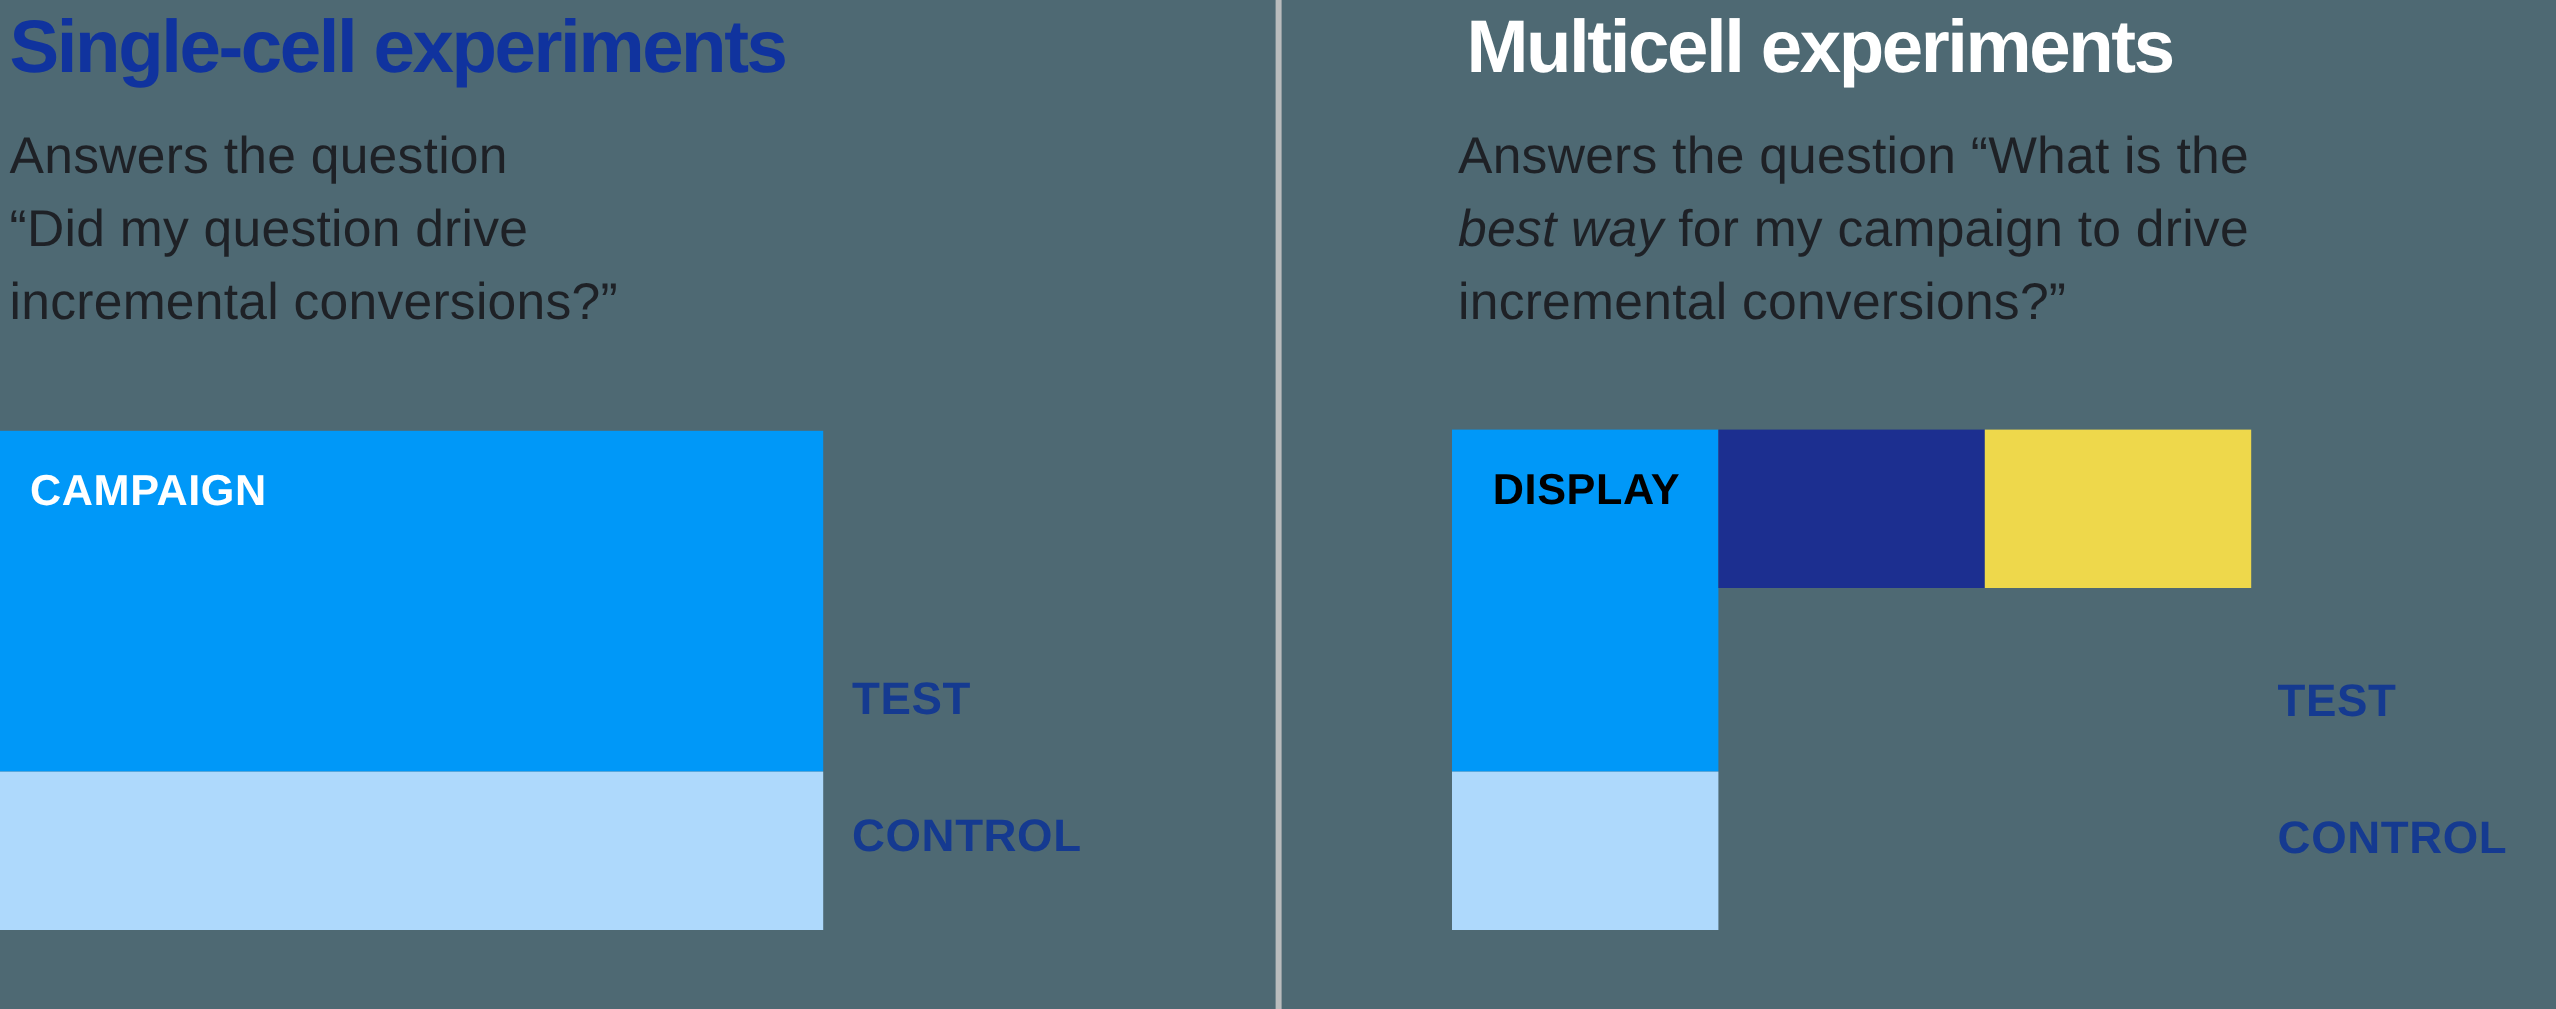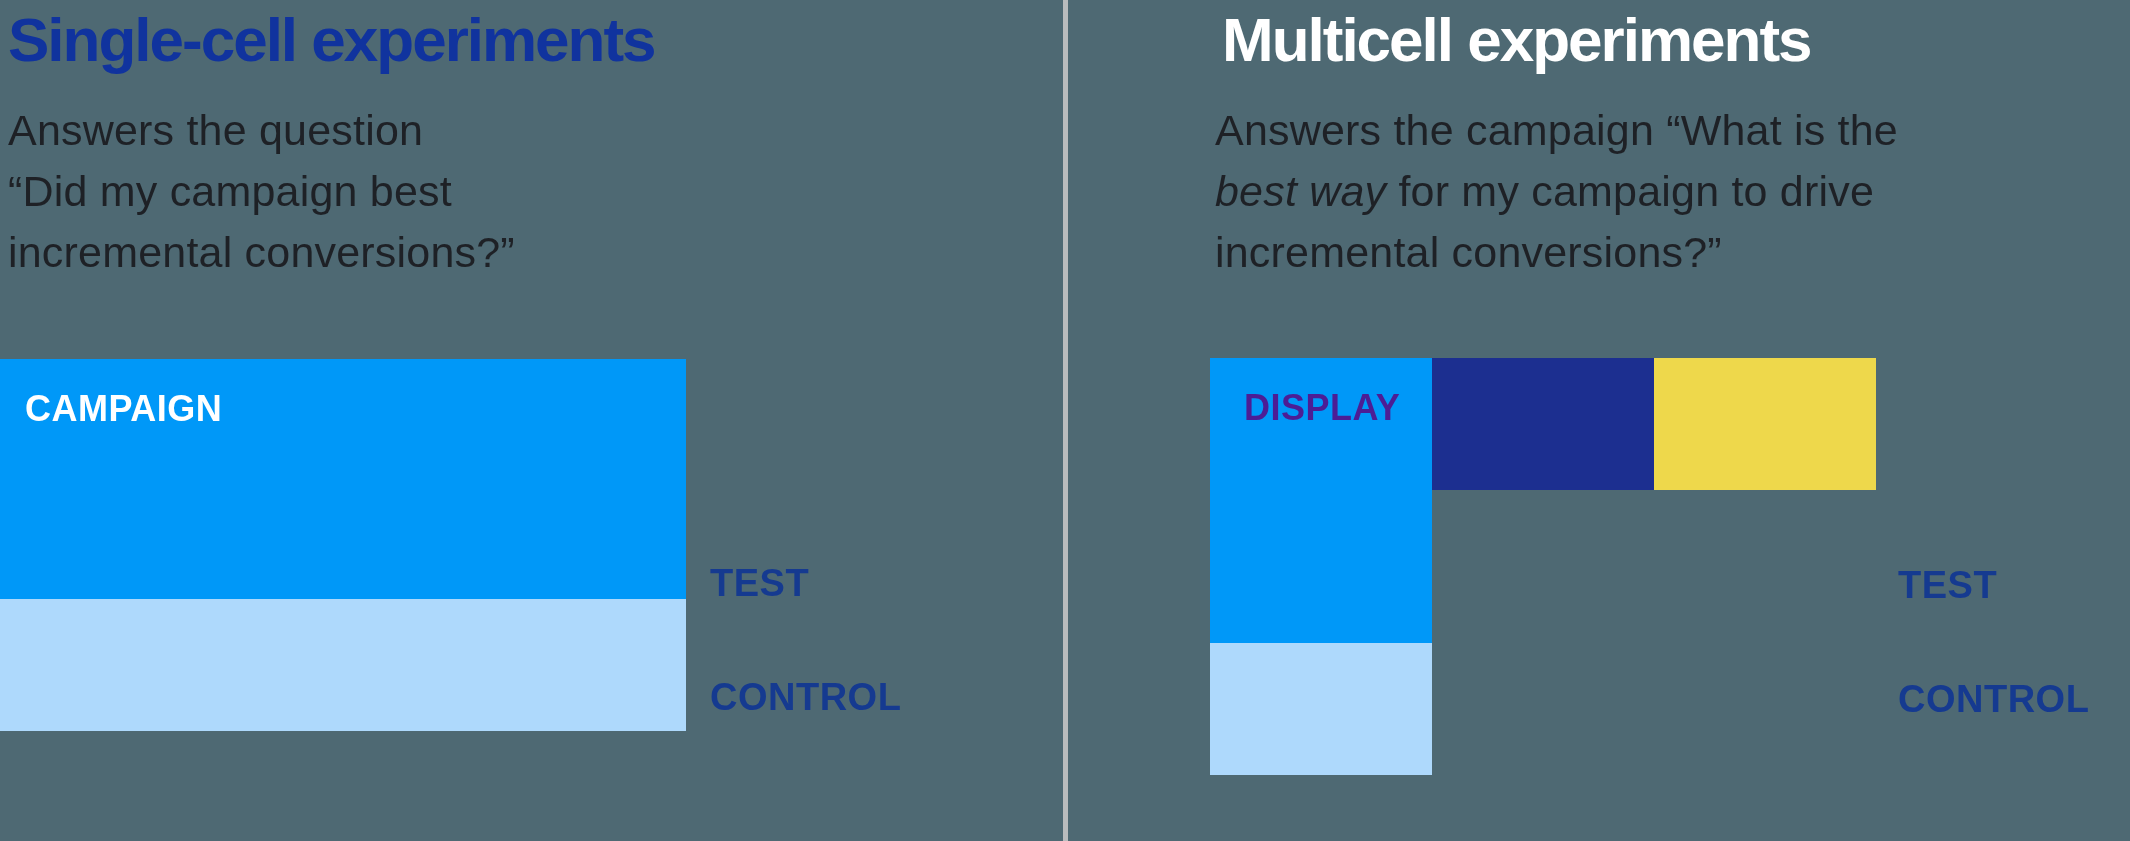--- a/index.html
+++ b/index.html
@@ -39,21 +39,21 @@
   #right-title { left: 1222px; }
   #right-desc  { left: 1215px; }
 
   
   .sc-rect {
     position: absolute;
     left: 0; top: 359px;
     width: 686px; height: 416px;
     display: flex; flex-direction: column;
   }
-  .sc-test    { height: 240px; padding: 32px 0 0 25px; }
+  .sc-test    { height: 284px; padding: 32px 0 0 25px; }
   .sc-control { height: 132px; }
 
   
   .mc-rect {
     position: absolute;
     left: 1210px; top: 358px;
     width: 666px; height: 417px;
     display: flex;
   }
   .mc-col { width: 222px; display: flex; flex-direction: column; }
@@ -83,48 +83,48 @@
 </style>
 </head>
 <body style="background: rgb(78, 105, 115);">
 
 <div class="divider" style="background: rgb(185, 188, 189);"></div>
 
 <h1 id="left-title" class="panel-title" style="color: rgb(16, 51, 158);">Single-cell experiments</h1>
 
 <div id="left-desc" class="panel-desc" style="color: rgb(30, 33, 38);">
   <div>Answers the question</div>
-  <div>“Did my campaign best</div>
+  <div>“Did my question drive</div>
   <div>incremental conversions?”</div>
 </div>
 
 <div class="sc-rect">
   <div class="sc-test" style="background: rgb(0, 152, 248);">
     <span class="cell-label" style="color: rgb(255, 255, 255);">CAMPAIGN</span>
   </div>
   <div class="sc-control" style="background: rgb(174, 217, 252);"></div>
 </div>
 
 <div id="left-test" class="side-label" style="color: rgb(21, 58, 144);">TEST</div>
 <div id="left-control" class="side-label" style="color: rgb(21, 58, 144);">CONTROL</div>
 
 <h1 id="right-title" class="panel-title" style="color: #ffffff;">Multicell experiments</h1>
 
 <div id="right-desc" class="panel-desc" style="color: rgb(30, 33, 38);">
-  <div>Answers the campaign “What is the</div>
+  <div>Answers the question “What is the</div>
   <div>
     <span class="em">best way</span><span> for my campaign to drive</span>
   </div>
   <div>incremental conversions?”</div>
 </div>
 
 <div class="mc-rect">
   <div class="mc-col">
     <div class="mc-test left-align" style="background: rgb(0, 152, 248);">
-      <span class="cell-label" style="color: #4c1d95;">DISPLAY</span>
+      <span class="cell-label" style="color: #000000;">DISPLAY</span>
     </div>
     <div class="mc-control" style="background: rgb(174, 217, 252);"></div>
   </div>
 
   <div class="mc-col">
     <div class="mc-control" style="background: rgb(28, 47, 144);"></div>
   </div>
 
   <div class="mc-col">
     <div class="mc-control" style="background: rgb(238, 216, 75);"></div>

